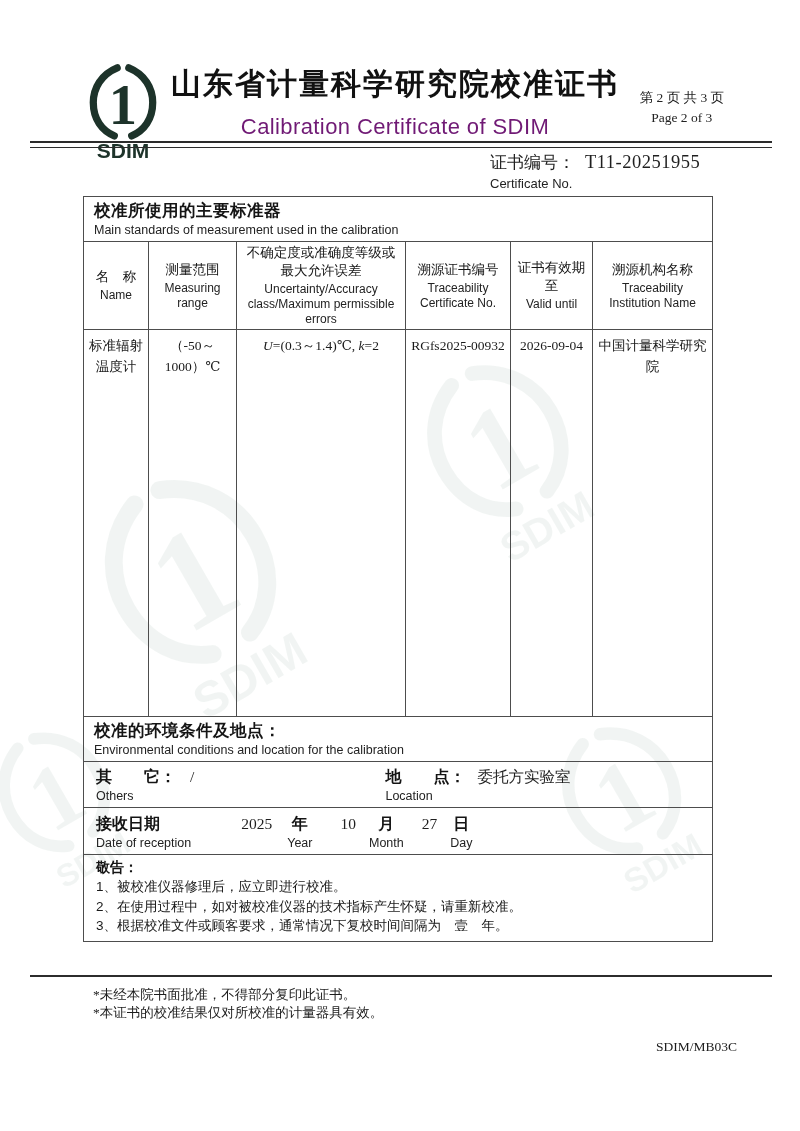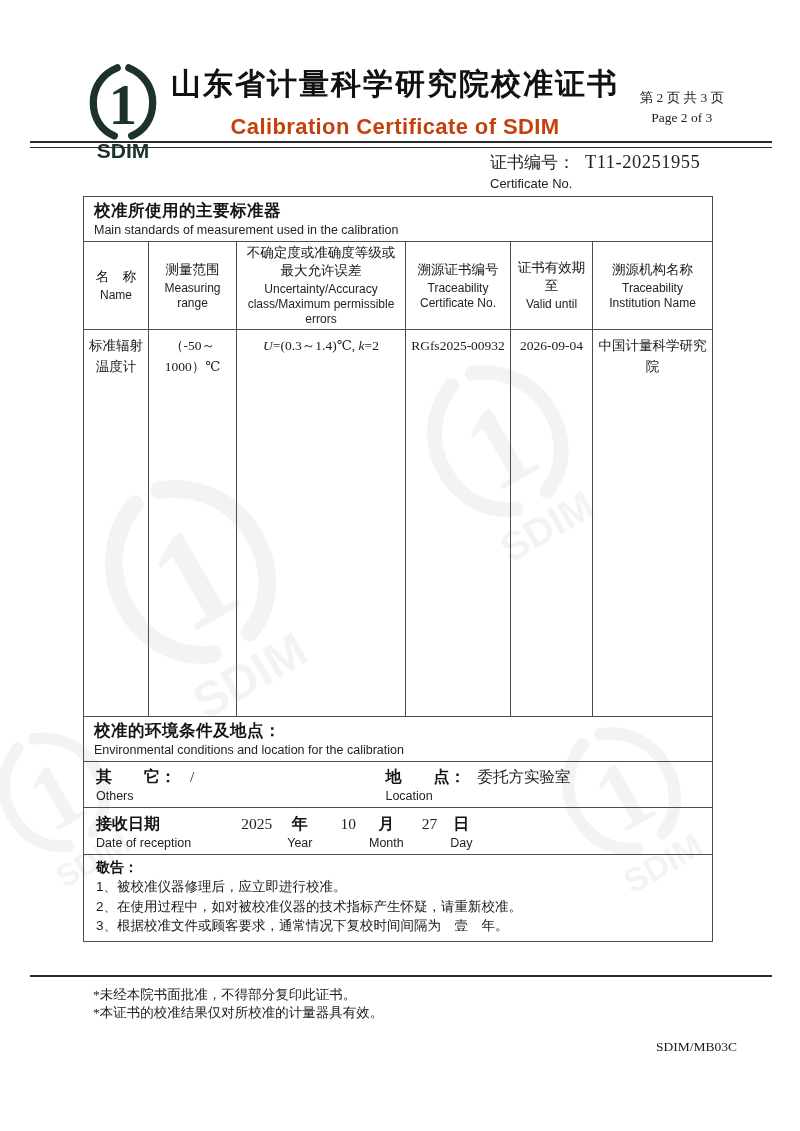--- a/index.html
+++ b/index.html
@@ -11,21 +11,21 @@
   }
   .sans { font-family:"Liberation Sans","DejaVu Sans",sans-serif; }
 
   
   .wm { position:absolute; pointer-events:none; opacity:0.09; z-index:0; }
 
   
   .logo { position:absolute; left:84px; top:62px; width:78px; text-align:center; z-index:2; }
   .titles { position:absolute; left:150px; top:64px; width:490px; text-align:center; z-index:2; }
   .title-cn { font-size:30px; font-weight:700; letter-spacing:2px; color:#111; }
-  .title-en { margin-top:9px; font-size:22px; font-weight:700; letter-spacing:0.4px; color:#c2410c;
+  .title-en { margin-top:9px; font-size:22px; font-weight:400; letter-spacing:0.4px; color:#701a75;
               font-family:"Liberation Sans","DejaVu Sans",sans-serif; }
   .pageinfo { position:absolute; right:76px; top:88px; text-align:center;
               font-size:13.5px; line-height:1.5; color:#222; z-index:2; }
 
   .rule-top { position:absolute; left:30px; top:141px; width:742px; height:7px;
               border-top:2.5px solid #2c2c2c; border-bottom:1.5px solid #2c2c2c; z-index:2; }
 
   .certno { position:absolute; left:490px; top:151px; width:230px; z-index:2; }
   .certno-line { font-size:17px; white-space:nowrap; }
   .certno-line .num { font-size:18.5px; margin-left:10px; letter-spacing:0.5px; }

